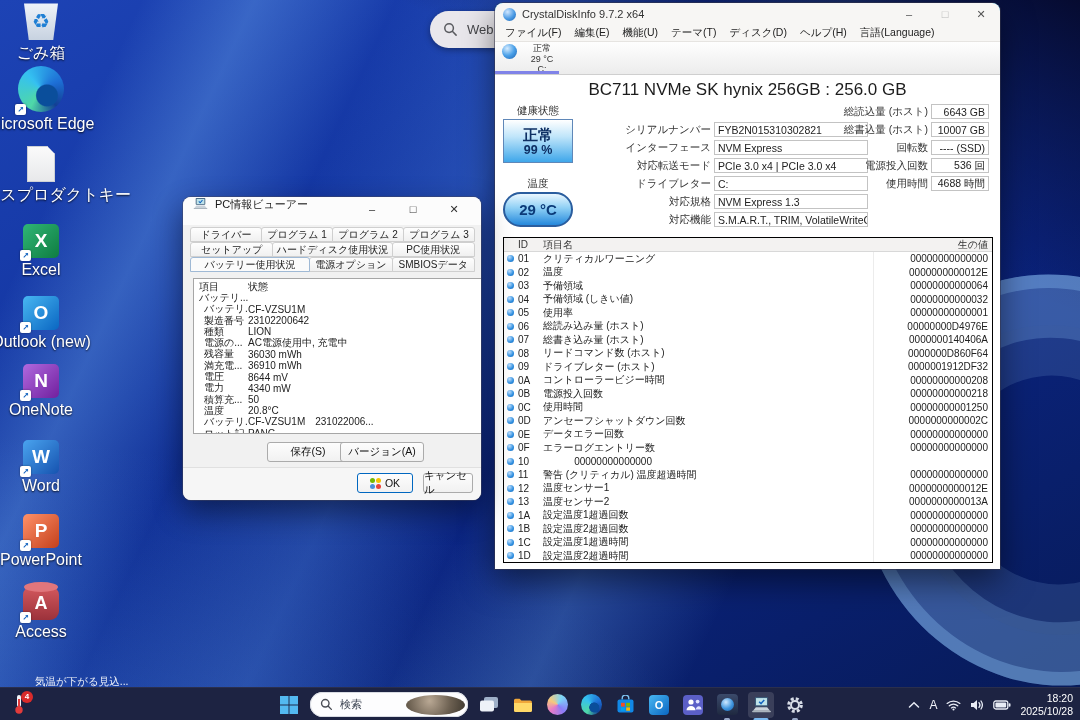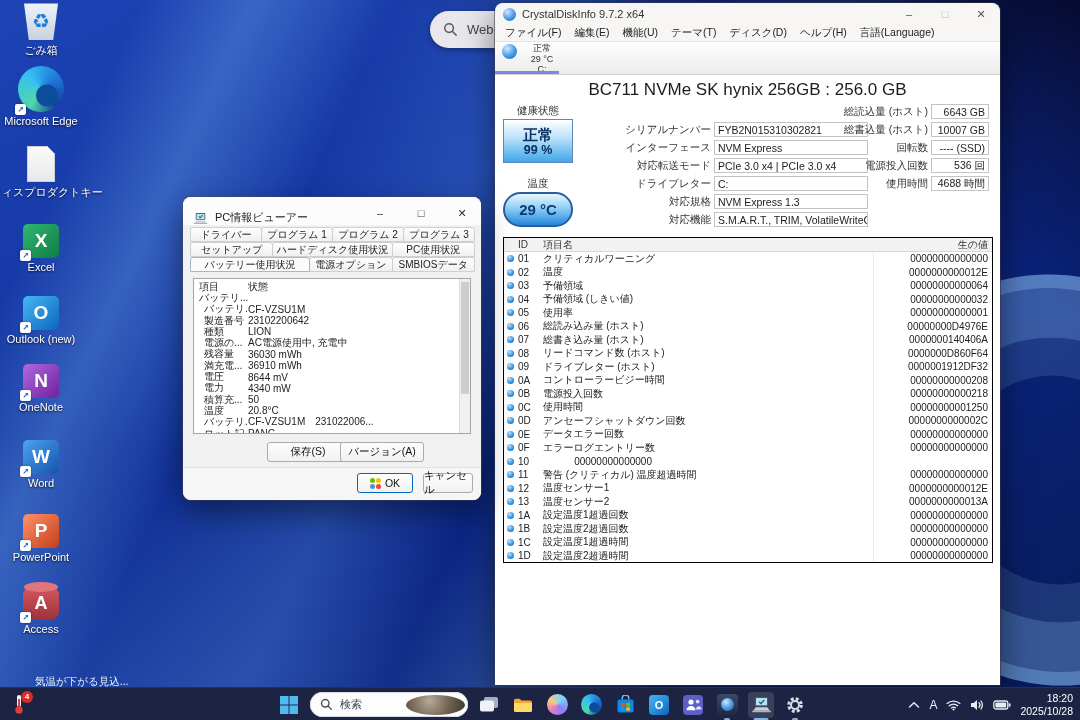--- a/index.html
+++ b/index.html
@@ -14,21 +14,21 @@
       rgba(110,175,255,.22) 40%, transparent 50%, rgba(130,195,255,.26) 60%, transparent 71%),
     radial-gradient(140% 100% at -10% 115%, rgba(80,150,255,.38), transparent 55%),
     linear-gradient(150deg,#1d43b5 0%,#12349f 35%,#0b2480 62%,#071a56 100%);}
   .swirl{position:absolute;right:-170px;top:285px;width:390px;height:390px;border-radius:50%;
     box-shadow:inset 0 0 0 13px rgba(150,205,255,.30),inset 0 0 0 48px rgba(40,90,220,.05),
       inset 0 0 0 60px rgba(150,205,255,.22),inset 0 0 0 96px rgba(165,215,255,.14);
     transform:rotate(-18deg) scaleY(1.06);}
 
   
   .dicon{position:absolute;left:0;width:82px;display:flex;flex-direction:column;align-items:center;gap:3px;cursor:default;}
-  .dlabel{font-size:11px;color:#fff;text-shadow:0 1px 2px rgba(0,0,0,.85);white-space:nowrap;}
+  .dlabel{font-size:16px;color:#fff;text-shadow:0 1px 2px rgba(0,0,0,.85);white-space:nowrap;}
   .art{position:relative;display:flex;align-items:center;justify-content:center;color:#fff;font-weight:bold;}
   .sq{width:36px;height:34px;border-radius:5px;font-size:19px;}
   .excel{background:linear-gradient(135deg,#2fb776,#0f7c41);}
   .outlookA{background:linear-gradient(135deg,#48b7f2,#0a66c2);}
   .onenote{background:linear-gradient(135deg,#b069df,#71209e);}
   .word{background:linear-gradient(135deg,#4aa4ef,#1653b0);}
   .ppt{background:linear-gradient(135deg,#ff9168,#c4401c);}
   .accessA{background:linear-gradient(180deg,#d4595e 0%,#9c323b 100%);border-radius:9px;}
   .accessA:before{content:"";position:absolute;top:-4px;left:1px;right:1px;height:10px;border-radius:50%;background:#e0767c;}
   .accessA b{position:relative;z-index:1;font-size:18px;}
@@ -43,21 +43,21 @@
   .sbadge{position:absolute;left:-3px;bottom:-3px;width:11px;height:11px;background:#fff;border-radius:2px;
     display:flex;align-items:center;justify-content:center;font-size:8px;color:#1565c0;font-weight:bold;
     box-shadow:0 0 2px rgba(0,0,0,.5);}
 
   
   .dsearch{position:absolute;left:430px;top:11px;width:120px;height:37px;border-radius:19px;background:#e9e7ec;
     display:flex;align-items:center;gap:9px;padding:0 13px;box-shadow:0 2px 6px rgba(0,0,0,.35);z-index:3;}
   .dsearch span{font-size:13px;color:#45464a;}
 
   
-  .cdi{position:absolute;left:495px;top:3px;width:505px;height:682px;border-radius:8px 8px 0 0;background:#0ea5e9;
+  .cdi{position:absolute;left:495px;top:3px;width:505px;height:566px;border-radius:8px 8px 0 0;background:#0ea5e9;
     box-shadow:0 0 0 1px rgba(55,55,75,.55),0 12px 32px rgba(0,0,0,.5);overflow:hidden;z-index:4;}
   .cdi-tb{height:22px;background:#f7f6f4;display:flex;align-items:center;gap:6px;padding:0 4px 0 8px;}
   .cdi-tb .ttl{font-size:11px;color:#333;flex:1;}
   .cap{width:30px;text-align:center;font-size:11px;color:#555;cursor:default;}
   .cap.dim{color:#b9b9b9;}
   .appdot{width:13px;height:13px;border-radius:50%;background:radial-gradient(circle at 35% 30%,#cfe6ff,#4a9ae4 55%,#1b5fae);}
   .cdi-mb{height:17px;background:#f7f6f4;display:flex;align-items:center;gap:13px;padding:0 10px;
     font-size:10.5px;color:#222;border-bottom:1px solid #e6e4e1;}
   .cdi-strip{height:33px;background:linear-gradient(180deg,#fefefe,#ececec);border-bottom:1px solid #cfcfcf;position:relative;}
   .orb{position:absolute;left:7px;top:2px;width:15px;height:15px;border-radius:50%;
@@ -88,30 +88,30 @@
   .srow{height:13.5px;display:flex;align-items:center;font-size:10px;color:#222;position:relative;}
   .sdot{width:7px;height:7px;border-radius:50%;margin:0 4px 0 3px;
     background:radial-gradient(circle at 35% 30%,#bfe0ff,#2f8fe0 60%,#1766b8);}
   .sid{width:25px;}
   .sname{flex:1;white-space:nowrap;overflow:hidden;}
   .sraw{width:113px;text-align:right;padding-right:4px;}
 
   
   .pcv{position:absolute;left:183px;top:197px;width:298px;height:303px;border-radius:8px;background:#f1f1f1;
     box-shadow:0 0 0 1px rgba(70,70,90,.45),0 12px 30px rgba(0,0,0,.45);overflow:hidden;z-index:5;}
-  .pcv-tb{height:28px;background:#fcfcfc;display:flex;align-items:flex-end;gap:7px;padding:0 2px 0 10px;}
+  .pcv-tb{height:28px;background:#fcfcfc;display:flex;align-items:flex-start;gap:7px;padding:0 10px 0 10px;}
   .pcv-tb .ttl{flex:1;font-size:11px;color:#191919;}
   .pcv-cap{width:34px;height:24px;display:flex;align-items:center;justify-content:center;font-size:11px;color:#333;}
   .trow{position:absolute;left:7px;right:7px;display:flex;}
   .tab{flex:1;height:15px;line-height:14px;text-align:center;font-size:10px;color:#222;
     background:linear-gradient(#fefefe,#f0f0f0);border:1px solid #cfcfcf;border-radius:3px 3px 0 0;
     margin-right:-1px;white-space:nowrap;overflow:hidden;}
   .tab.on{background:#fbfbfb;border-color:#9fb9d5;position:relative;z-index:2;}
   .tab.w{flex:1.45;}
-  .plist{position:absolute;left:10px;top:81px;width:278px;height:156px;background:#fff;border:1px solid #a6a6a6;
+  .plist{position:absolute;left:10px;top:81px;width:302px;height:156px;background:#fff;border:1px solid #a6a6a6;
     overflow:hidden;font-size:10px;color:#222;}
   .plist-in{padding:2px 14px 0 5px;}
   .prow{display:flex;height:11.3px;align-items:center;white-space:nowrap;}
   .pitem{width:49px;overflow:hidden;flex-shrink:0;}
   .ind .pitem{padding-left:5px;}
   .pval{flex:1;overflow:hidden;}
   .pscroll{position:absolute;right:0;top:0;bottom:0;width:11px;background:#f0f0f0;border-left:1px solid #dcdcdc;}
   .pthumb{position:absolute;left:1px;right:1px;top:3px;height:112px;background:#cdcdcd;}
   .btn{position:absolute;height:20px;border:1px solid #ababab;background:linear-gradient(#fdfdfd,#f1f1f1);
     border-radius:3px;font-size:10.5px;color:#111;display:flex;align-items:center;justify-content:center;}

